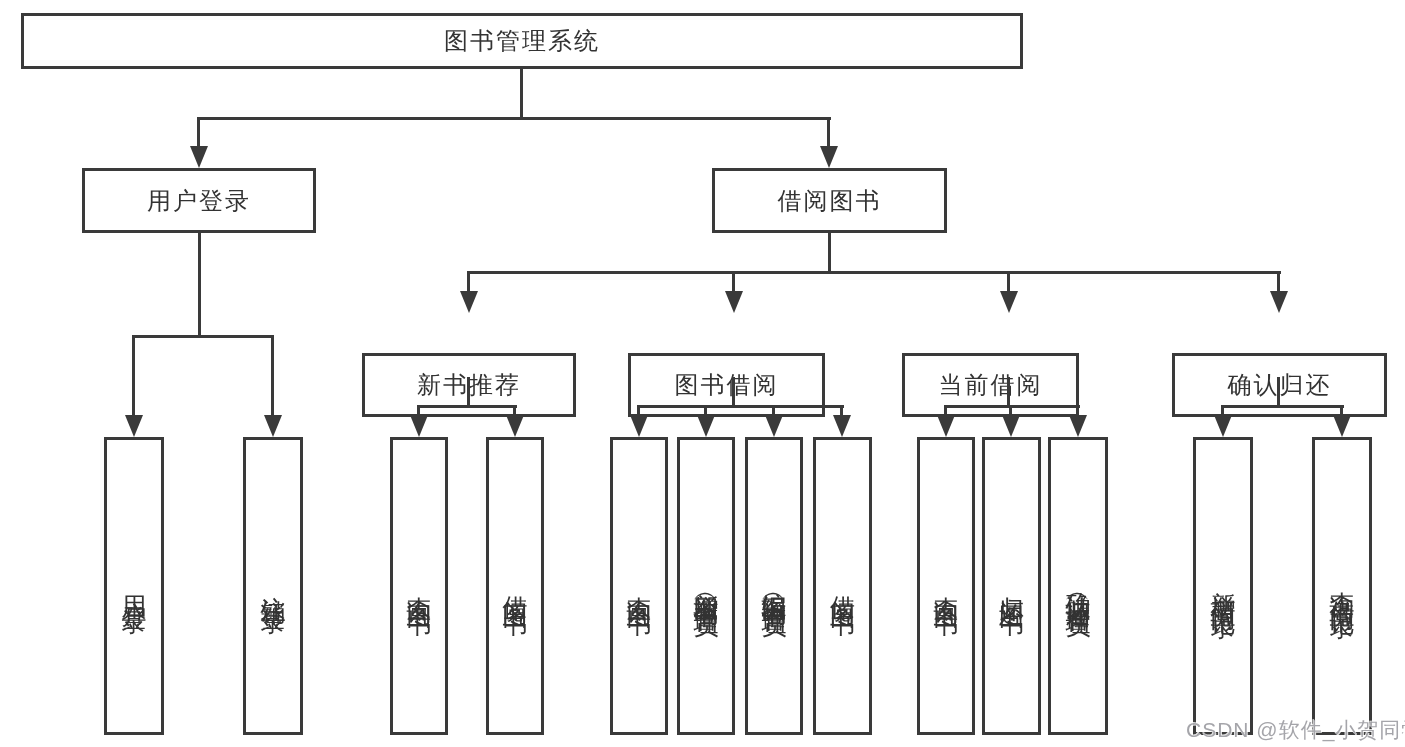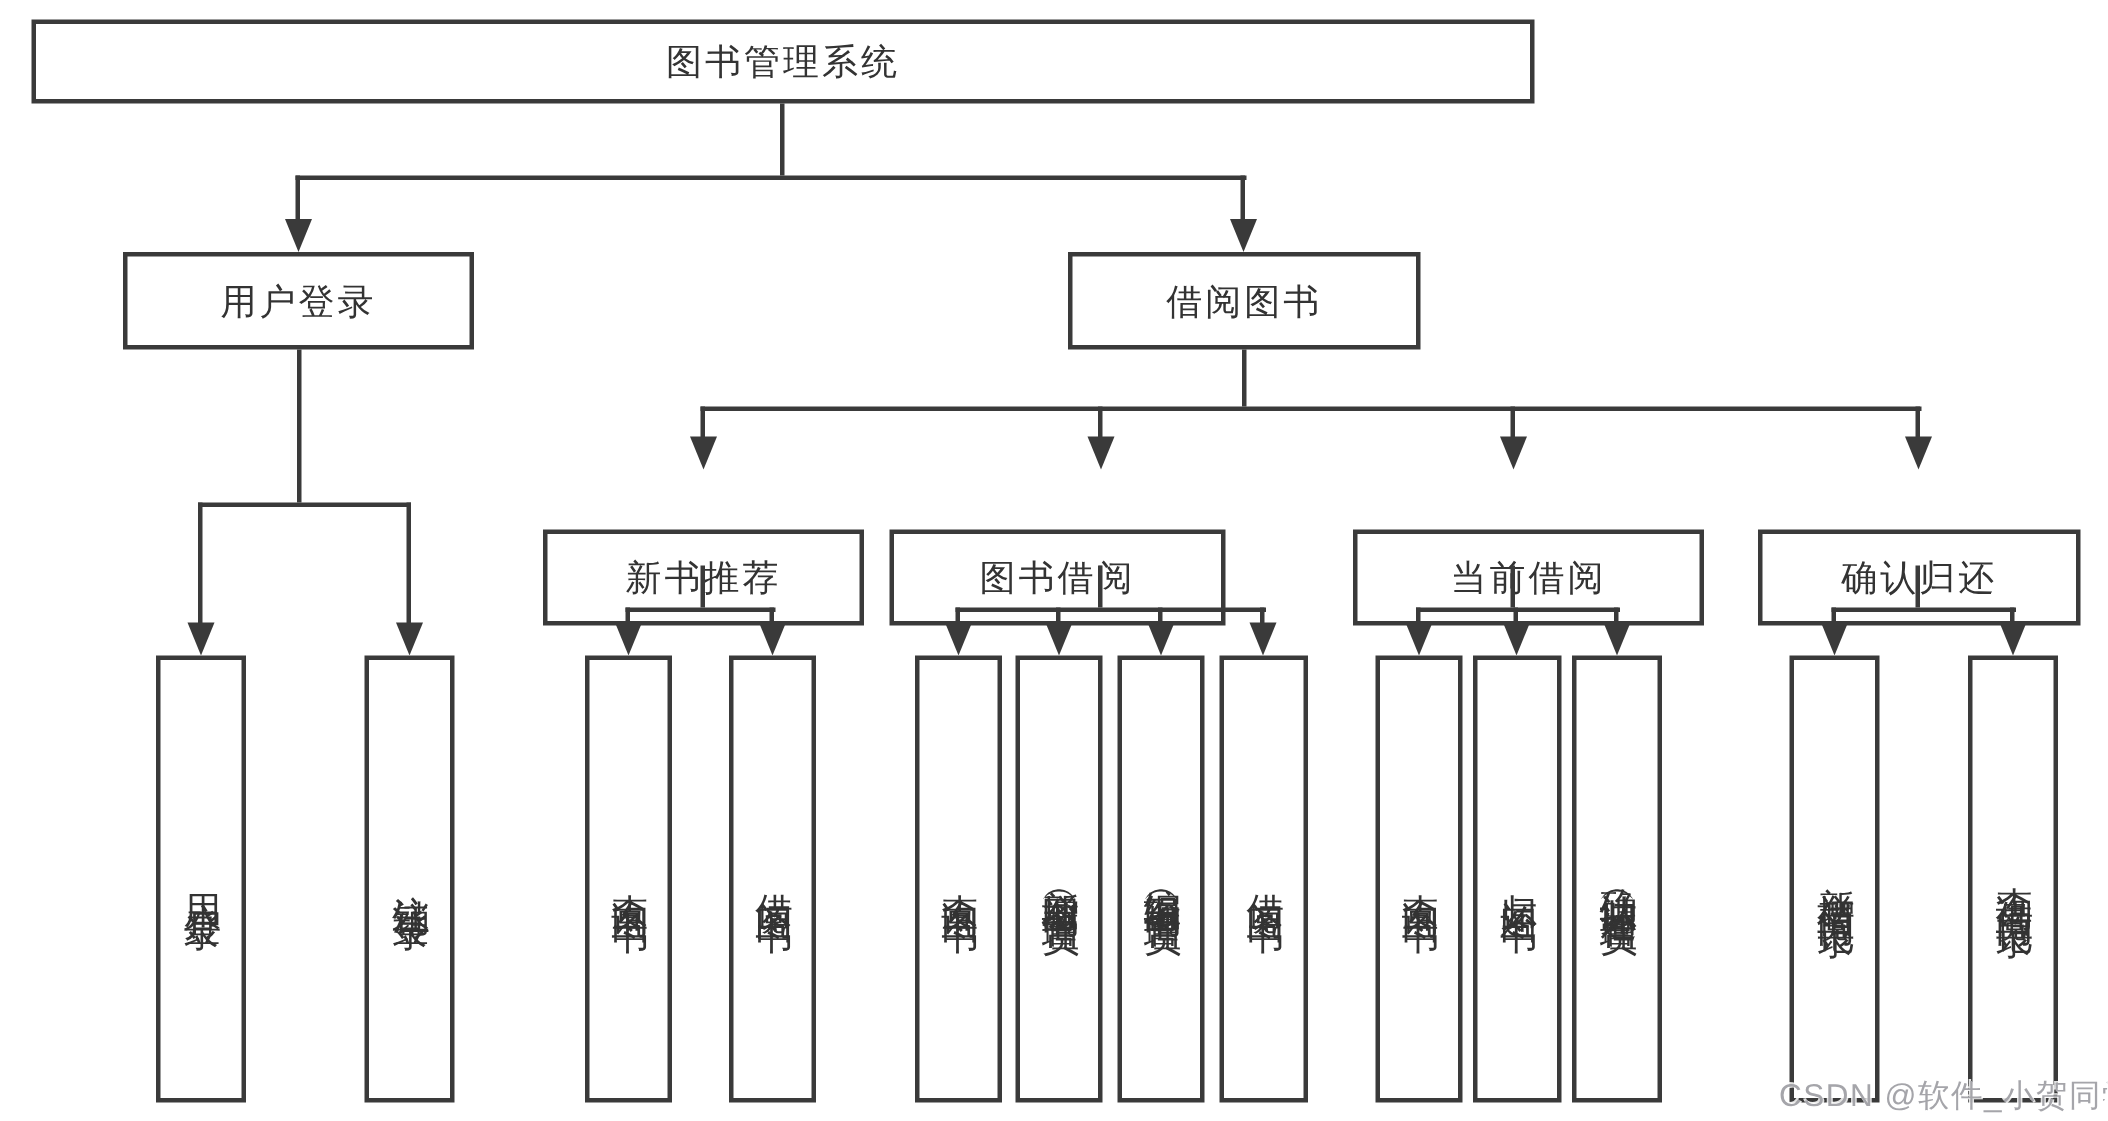--- a/index.html
+++ b/index.html
@@ -76,24 +76,24 @@
   <div class="vline" style="left:732px;top:271px;height:25px"></div>
   <div class="arr" style="left:725px;top:291px"></div>
   <div class="vline" style="left:1007px;top:271px;height:25px"></div>
   <div class="arr" style="left:1000px;top:291px"></div>
   <div class="vline" style="left:1277px;top:271px;height:25px"></div>
   <div class="arr" style="left:1270px;top:291px"></div>
 
   <div class="box lvl2" style="left:362px;width:214px">
     <span class="hlabel">新书推荐</span>
   </div>
-  <div class="box lvl2" style="left:593px;width:224px">
+  <div class="box lvl2" style="left:628px;width:197px">
     <span class="hlabel">图书借阅</span>
   </div>
-  <div class="box lvl2" style="left:902px;width:234px">
+  <div class="box lvl2" style="left:902px;width:177px">
     <span class="hlabel">当前借阅</span>
   </div>
   <div class="box lvl2" style="left:1172px;width:215px">
     <span class="hlabel">确认归还</span>
   </div>
 
   <div class="vline" style="left:467px;top:377px;height:28px"></div>
   <div class="hline" style="left:417px;top:405px;width:100px"></div>
   <div class="vline" style="left:417px;top:405px;height:15px"></div>
   <div class="arr" style="left:410px;top:415px"></div>

